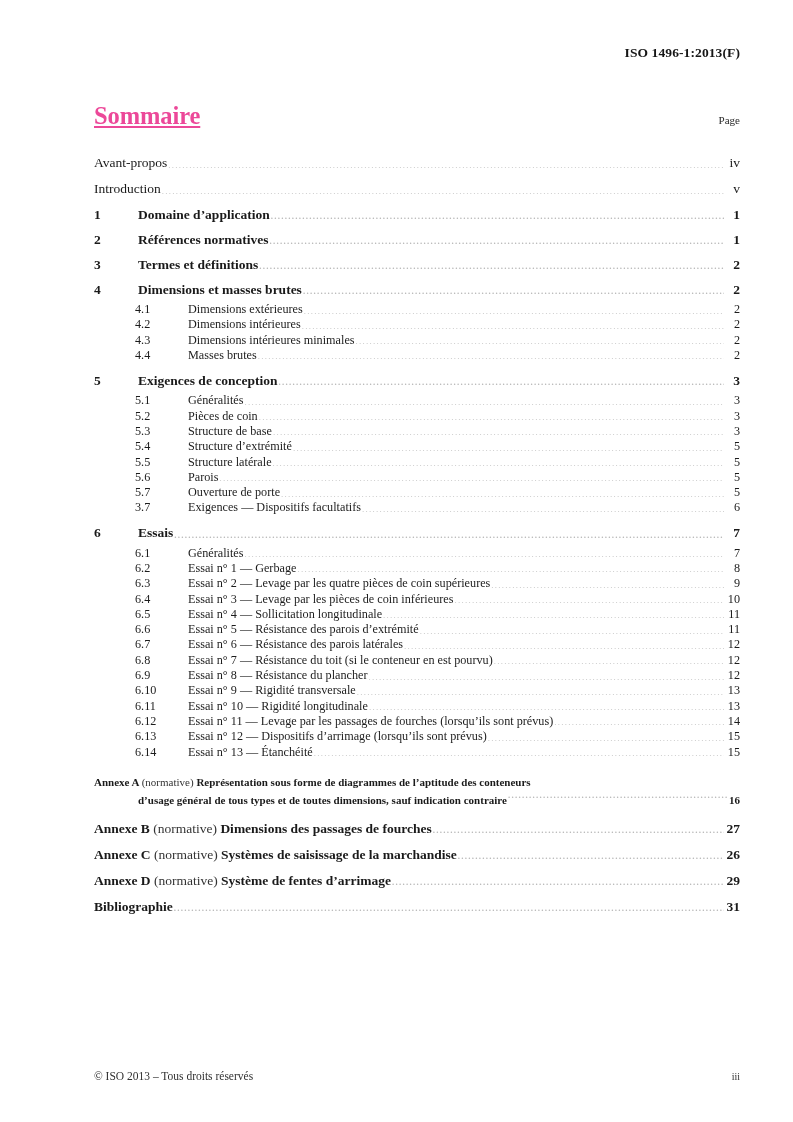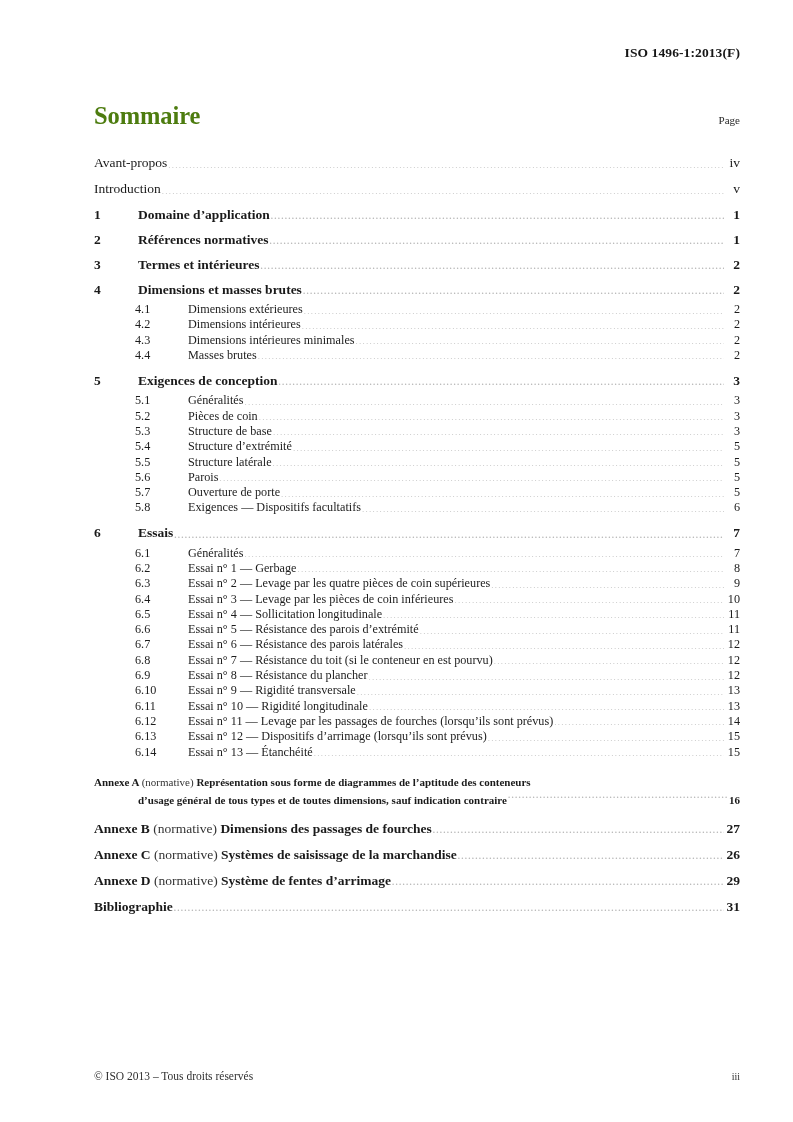--- a/index.html
+++ b/index.html
@@ -45,21 +45,22 @@
     width: 646px;
     display: flex;
     align-items: flex-end;
     justify-content: space-between;
   }
   .toc-title {
     font-size: 24.5px;
     font-weight: bold;
     line-height: 1;
     letter-spacing: -0.1px;
-    color: #4d7c0f;
+    color: #ec4899;
+    text-decoration: underline;
   }
   .page-col-label {
     font-size: 11px;
     color: #2a2a2a;
     padding-bottom: 3px;
   }
 
   
   .toc {
     position: absolute;
@@ -216,21 +217,21 @@
 
     <div class="row clause">
       <span class="num">2</span>
       <span class="label">Références normatives</span>
       <span class="leader"></span>
       <span class="pg">1</span>
     </div>
 
     <div class="row clause">
       <span class="num">3</span>
-      <span class="label">Termes et intérieures</span>
+      <span class="label">Termes et définitions</span>
       <span class="leader"></span>
       <span class="pg">2</span>
     </div>
 
     <div class="row clause">
       <span class="num">4</span>
       <span class="label">Dimensions et masses brutes</span>
       <span class="leader"></span>
       <span class="pg">2</span>
     </div>
@@ -303,21 +304,21 @@
       <span class="leader"></span>
       <span class="pg">5</span>
     </div>
     <div class="row sub">
       <span class="num">5.7</span>
       <span class="label">Ouverture de porte</span>
       <span class="leader"></span>
       <span class="pg">5</span>
     </div>
     <div class="row sub">
-      <span class="num">5.8</span>
+      <span class="num">3.7</span>
       <span class="label">Exigences — Dispositifs facultatifs</span>
       <span class="leader"></span>
       <span class="pg">6</span>
     </div>
 
     <div class="gap-sm"></div>
 
     <div class="row clause">
       <span class="num">6</span>
       <span class="label">Essais</span>

